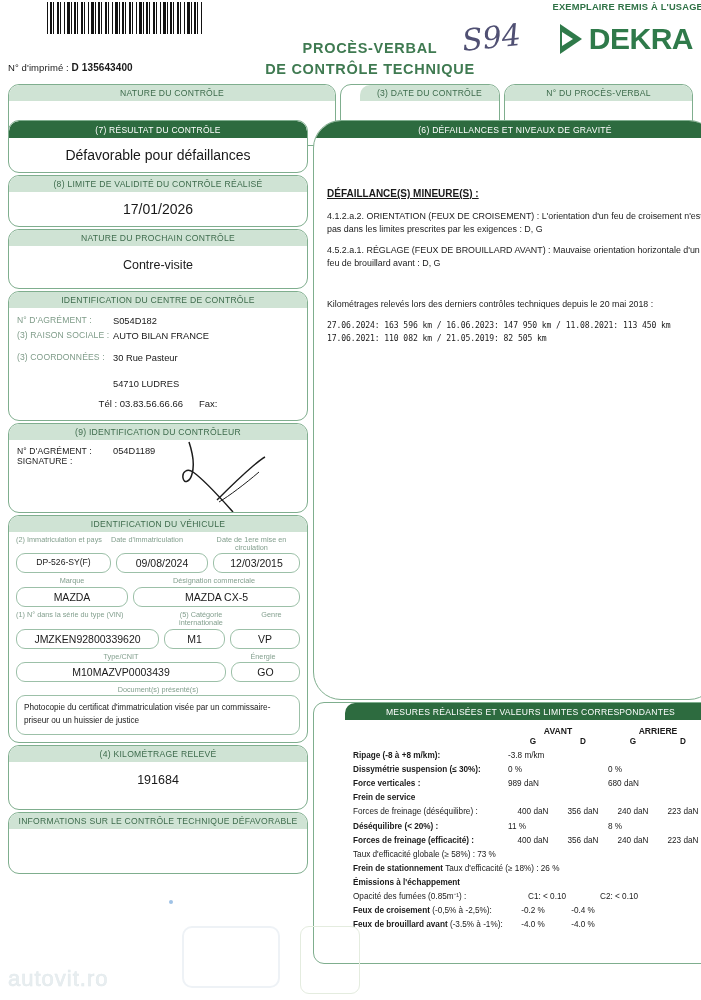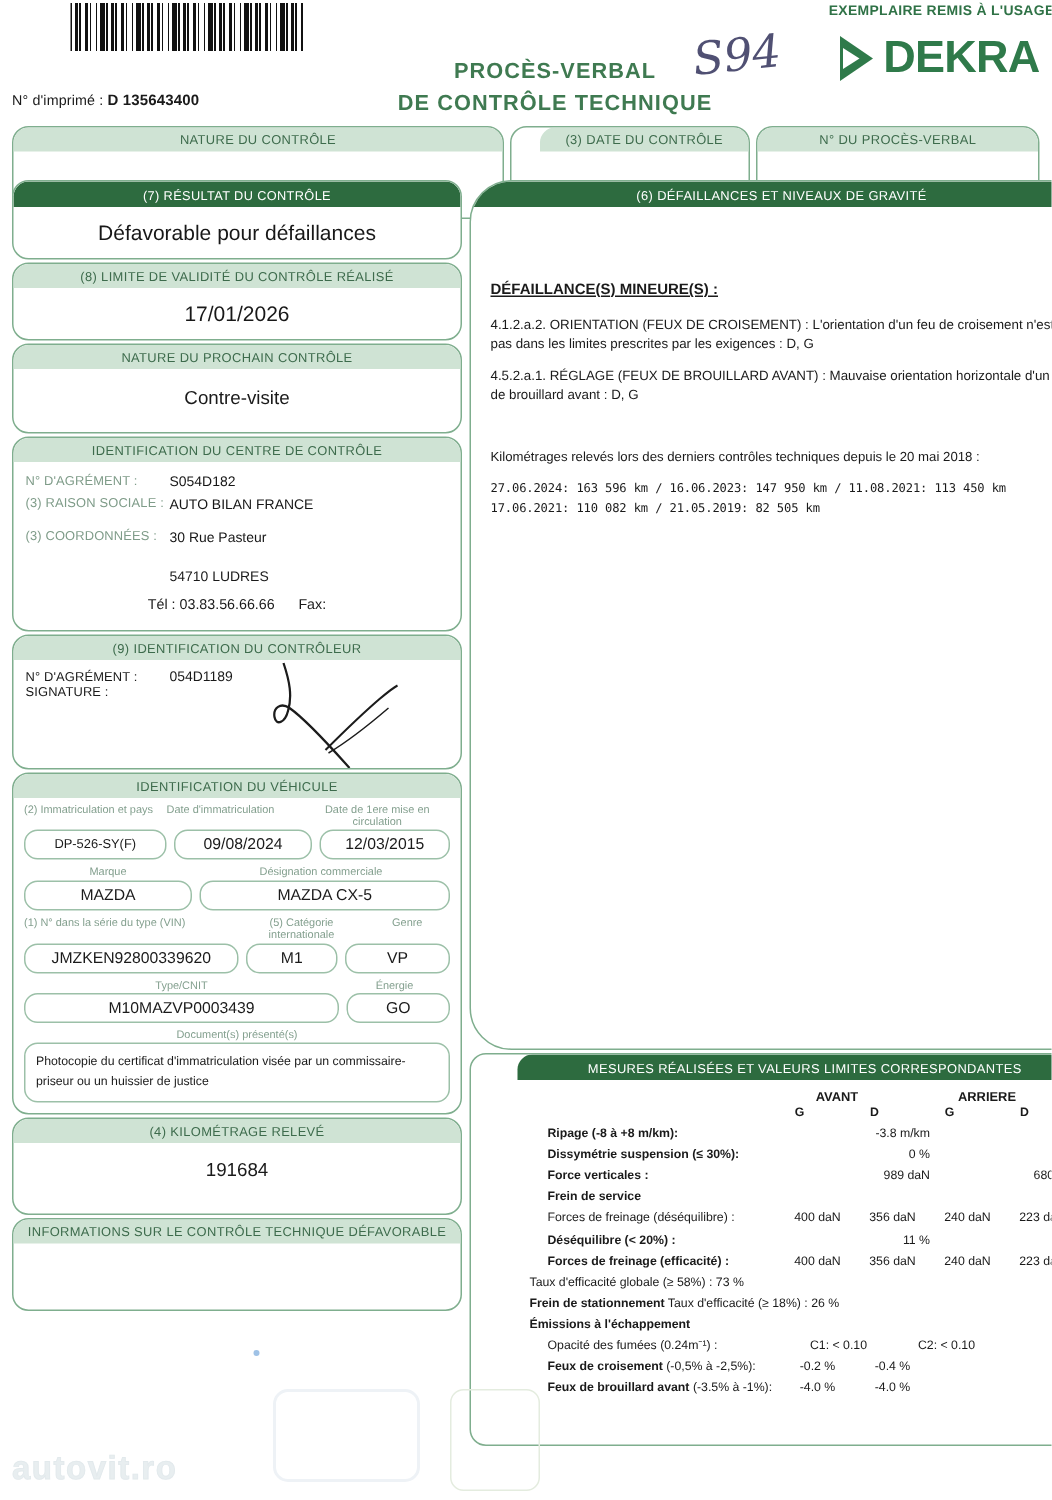--- a/index.html
+++ b/index.html
@@ -264,33 +264,33 @@
     font-weight: bold;
     margin-bottom: 1px;
   }
   .meas-head .spacer { flex: 0 0 155px; }
   .meas-head .grp { flex: 0 0 100px; text-align: center; font-size: 8.6px; }
   .meas-sub { display: flex; font-weight: bold; margin-bottom: 3px; }
   .meas-sub .spacer { flex: 0 0 155px; }
   .meas-sub .c { flex: 0 0 50px; text-align: center; }
 
   .mrow { display: flex; line-height: 1.72; }
-  .mrow .lab { flex: 0 0 155px; margin-left: 12px; }
+  .mrow .lab { flex: 0 0 155px; }
   .mrow .c   { flex: 0 0 50px; text-align: center; }
-  .mrow .wide { flex: 0 0 100px; text-align: right; }
+  .mrow .wide { flex: 0 0 100px; text-align: left; }
   .mrow .full { flex: 1; }
   .b { font-weight: bold; }
 
   
   .watermark {
     position: absolute;
     left: 8px;
     bottom: 8px;
     font-size: 22px;
-    font-weight: bold;
+    font-weight: normal;
     color: #e8eef0;
     letter-spacing: 1px;
     -webkit-text-stroke: 0.6px #e2e9ec;
   }
   .stamp-ghost {
     position: absolute;
     left: 182px; bottom: 12px;
     width: 98px; height: 62px;
     border: 2px solid #eef2f6;
     border-radius: 10px;
@@ -559,21 +559,21 @@
             <span class="b">Frein de stationnement</span>
             <span>Taux d'efficacité (≥ 18%) : 26 %</span>
           </span>
         </div>
 
         <div class="mrow">
           <span class="full b">Émissions à l'échappement</span>
         </div>
 
         <div class="mrow">
-          <span class="lab" style="flex:0 0 175px">Opacité des fumées  (0.24m⁻¹) :</span>
+          <span class="lab" style="flex:0 0 175px">Opacité des fumées  (0.85m⁻¹) :</span>
           <span style="flex:0 0 72px">C1: &lt; 0.10</span>
           <span style="flex:0 0 72px">C2: &lt; 0.10</span>
         </div>
 
         <div class="mrow">
           <span class="lab">
             <span class="b">Feux de croisement</span>
             <span>(-0,5% à -2,5%):</span>
           </span>
           <span class="c">-0.2 %</span>

